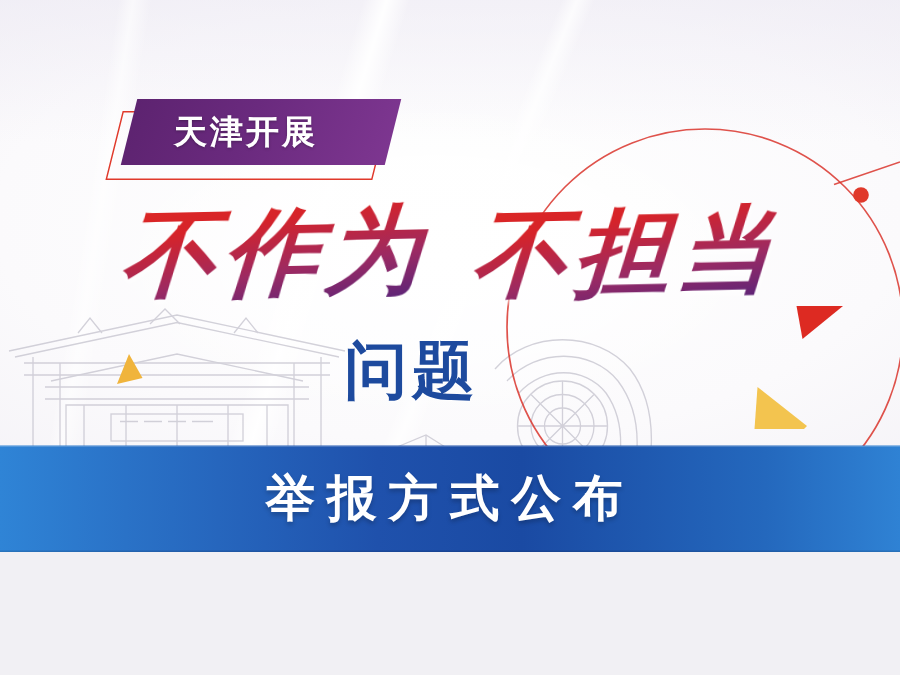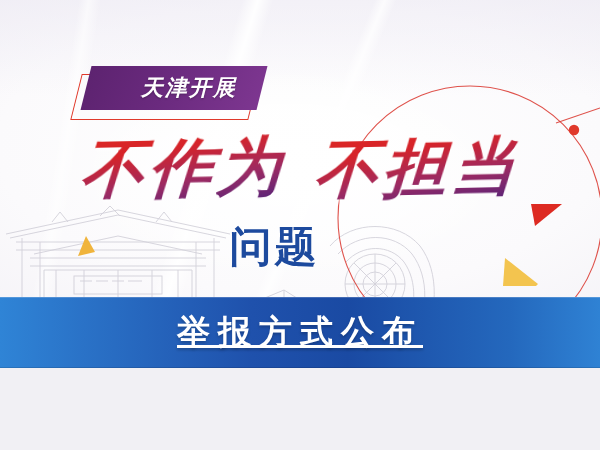--- a/index.html
+++ b/index.html
@@ -51,23 +51,23 @@
     border:1.6px solid #e0392b;
     transform:skewX(-14deg);
     background:transparent;
   }
   .badge-fill{
     position:absolute;left:10px;top:0;width:176px;height:44px;
     transform:skewX(-14deg);
     background:linear-gradient(100deg,#5d2370 0%,#6a2a7e 45%,#7d3690 100%);
   }
   .badge-text{
-    position:absolute;left:25px;top:0;width:176px;height:44px;
-    display:flex;align-items:center;justify-content:center;
-    color:#ffffff;font-size:22px;font-weight:bold;font-style:italic;
+    position:absolute;left:0;top:0;width:176px;height:44px;
+    display:flex;align-items:center;justify-content:center;
+    color:#ffffff;font-size:22px;font-weight:bold;
     letter-spacing:2px;
     text-shadow:0 1px 2px rgba(0,0,0,.28);
     white-space:nowrap;
   }
 
   
   .calli{
     position:absolute;left:0;top:122px;width:600px;height:92px;
     display:flex;align-items:center;justify-content:center;
     gap:30px;
@@ -101,21 +101,20 @@
   .banner{
     position:absolute;left:0;top:297px;width:600px;height:71px;
     background:linear-gradient(90deg,#2f84d6 0%,#2a72c7 14%,#1f51ac 42%,#1a4aa3 58%,#2468bd 85%,#2f82d4 100%);
     display:flex;align-items:center;justify-content:center;
     box-shadow:inset 0 1px 0 rgba(255,255,255,.18), inset 0 -1px 0 rgba(0,0,0,.12);
   }
   .banner .btxt{
     color:#ffffff;font-size:33px;font-weight:bold;letter-spacing:8px;
     text-shadow:0 2px 3px rgba(0,0,0,.22);
     white-space:nowrap;
-    text-decoration:underline;
   }
 
   
   .filler{position:absolute;left:0;top:368px;width:600px;height:82px;background:#f1f0f4;}
 </style>
 </head>
 <body>
 
 <div class="poster">
 

